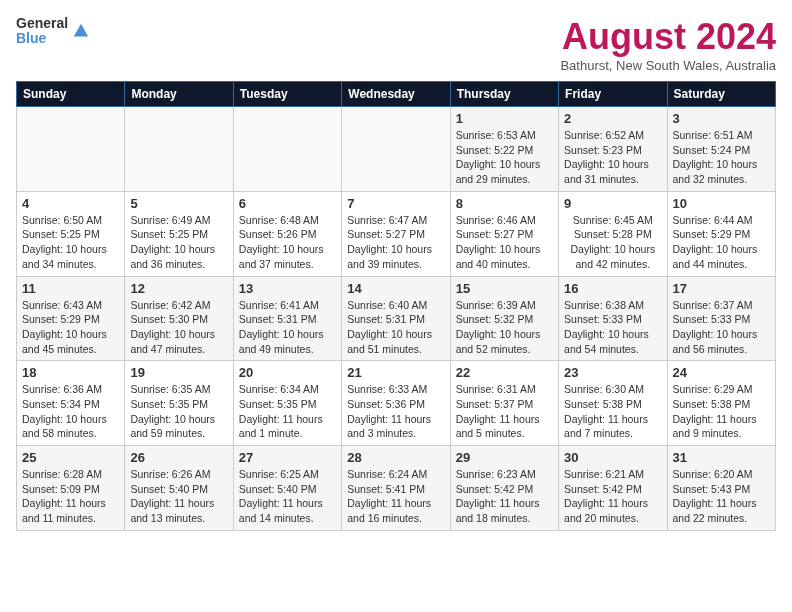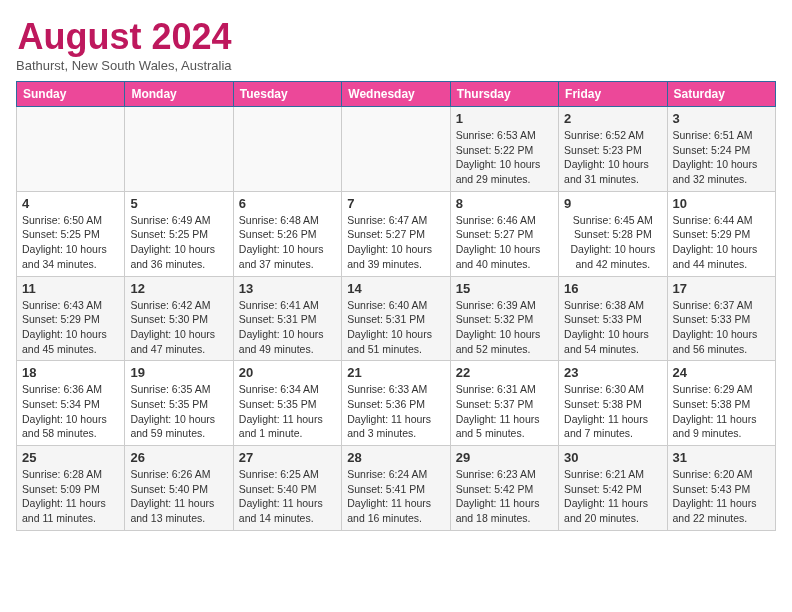--- a/index.html
+++ b/index.html
@@ -46,21 +46,21 @@
     .subtitle {
       font-size: 13px;
       color: #555;
     }
     .calendar-table {
       width: 100%;
       border-collapse: collapse;
       font-size: 11px;
     }
     .calendar-table thead th {
-      background: #ec4899;
+      background: #0f172a;
       color: #fff;
       padding: 5px 6px;
       text-align: left;
       font-size: 12px;
       font-weight: bold;
       border: 1px solid #2d6a9f;
     }
     .calendar-table tbody td {
       border: 1px solid #ccc;
       vertical-align: top;
@@ -89,20 +89,29 @@
       line-height: 1.4;
     }
     .empty-cell {
       background: #f9f9f9 !important;
     }
   </style>
 </head>
 <body>
 
 <div class="header-area">
+  <div class="logo">
+    <div class="logo-text">
+      <span>General</span>
+      <span>Blue</span>
+    </div>
+    <svg class="logo-icon" viewBox="0 0 20 20">
+      <polygon points="10,2 18,16 2,16" fill="#4a90d9"></polygon>
+    </svg>
+  </div>
   <div class="title-area">
     <div class="month-title">August 2024</div>
     <div class="subtitle">Bathurst, New South Wales, Australia</div>
   </div>
 </div>
 
 <table class="calendar-table">
   <thead>
     <tr>
     <th>Sunday</th>

